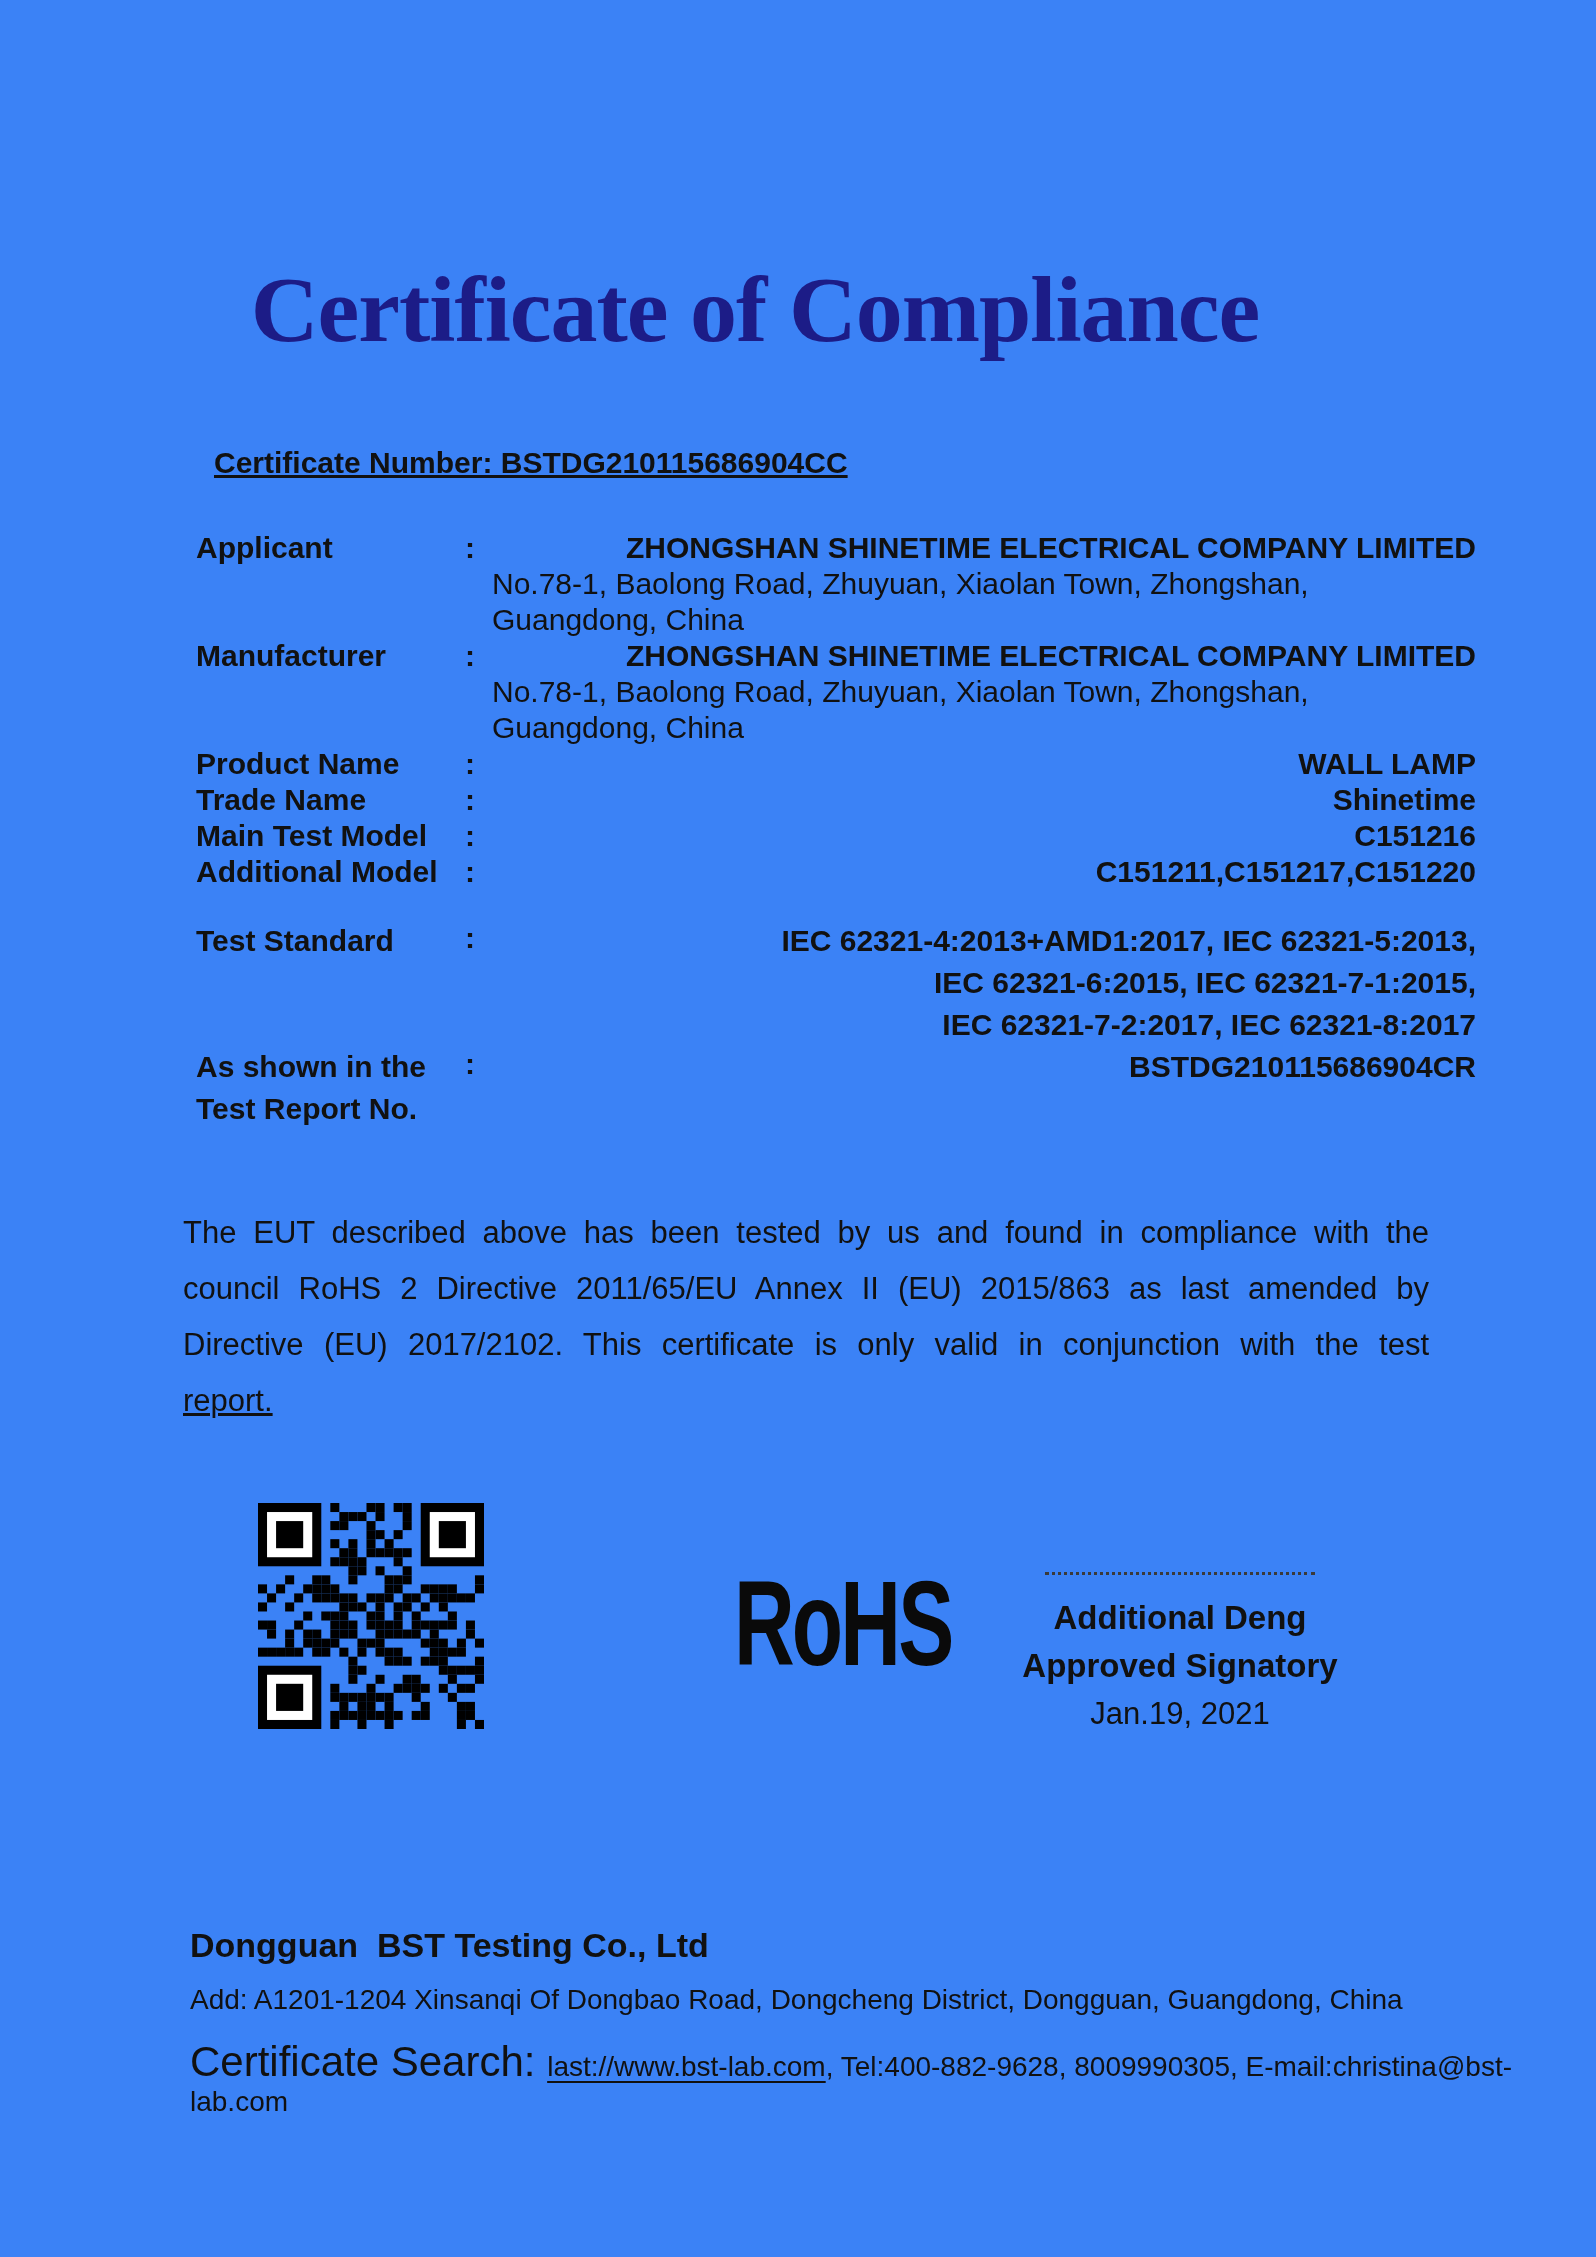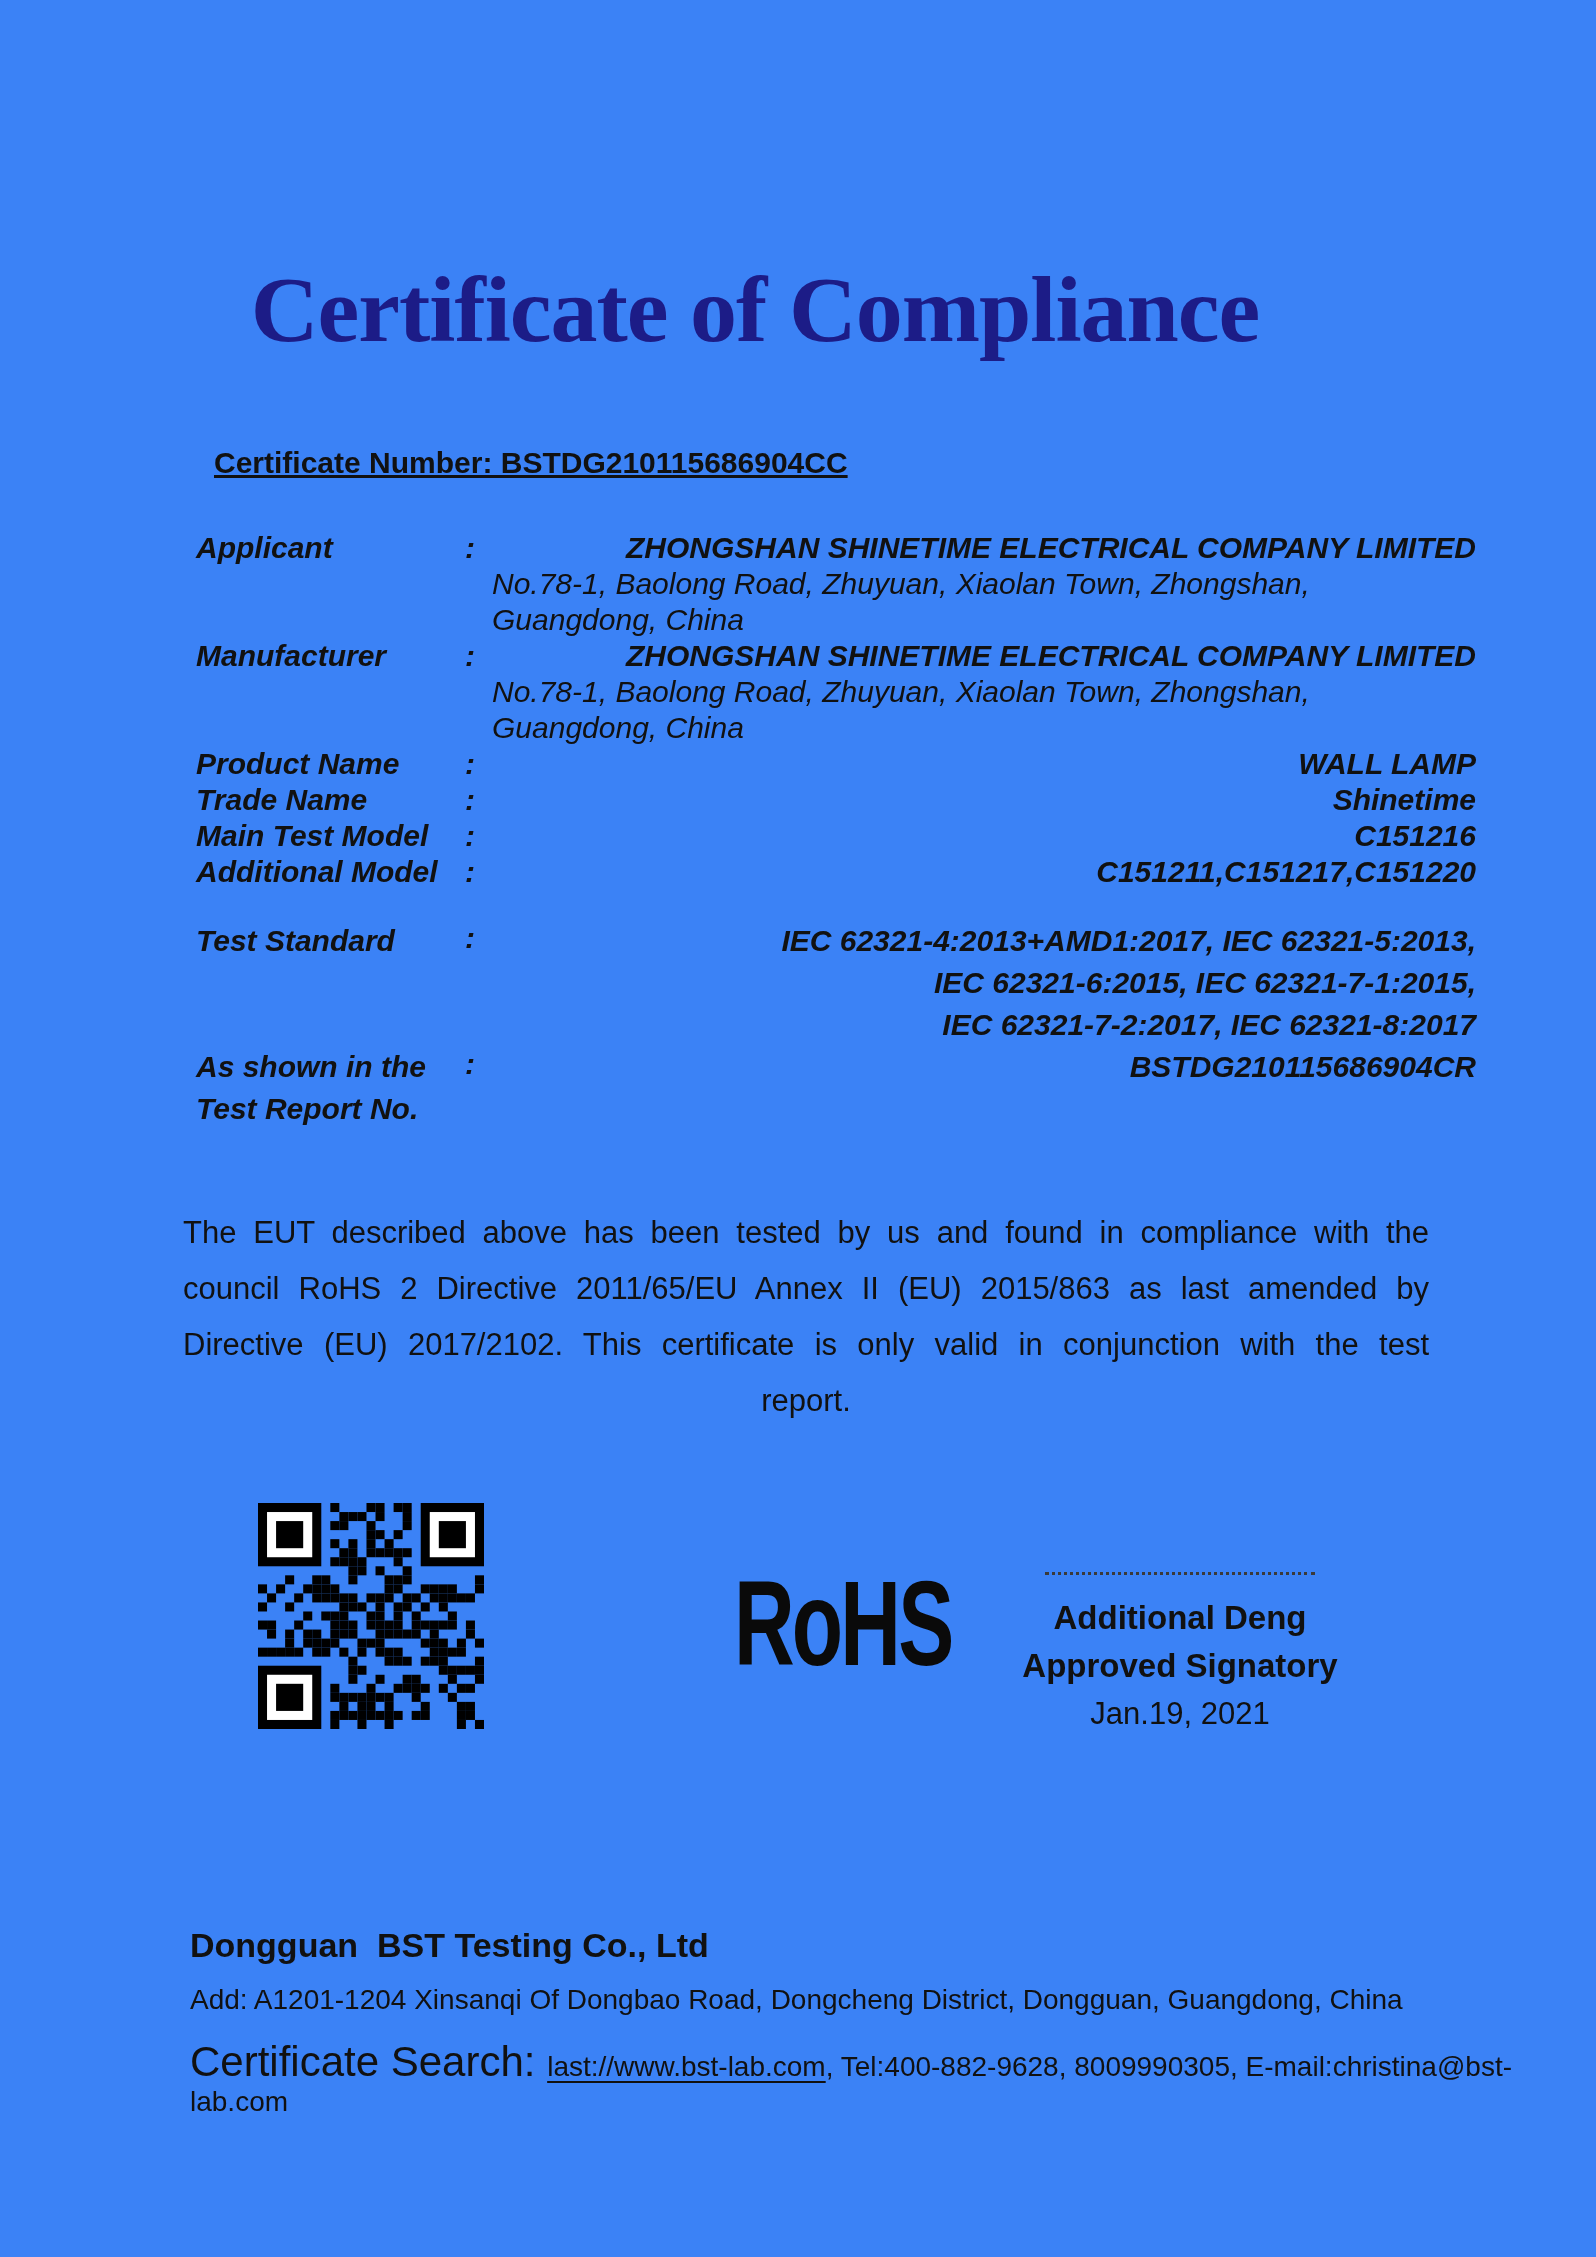--- a/index.html
+++ b/index.html
@@ -44,21 +44,20 @@
   }
 
   
   .info {
     position: absolute;
     left: 196px;
     top: 530px;
     width: 1280px;
     font-size: 30px;
     line-height: 36px;
-    font-style: italic;
   }
   .irow { display: flex; align-items: flex-start; }
   .ilabel { width: 269px; font-weight: bold; flex-shrink: 0; }
   .icolon { width: 27px; font-weight: bold; flex-shrink: 0; }
   .ivalue { flex: 1; }
   .bold { font-weight: bold; text-align: right; }
   .row-standard { margin-top: 30px; }
   .row-standard .ivalue div, .row-standard .ilabel { line-height: 42px; }
   .row-report .ilabel div, .row-report .ivalue { line-height: 42px; }
 
@@ -66,21 +65,21 @@
   .statement {
     position: absolute;
     left: 183px;
     top: 1205px;
     width: 1246px;
     font-size: 31px;
     line-height: 56px;
     color: #111111;
   }
   .statement .jline { text-align: justify; text-align-last: justify; }
-  .statement .lastline { text-align: center; }
+  .statement .lastline { text-align: left; text-decoration: underline; }
 
   
   .qr {
     position: absolute;
     left: 258px;
     top: 1503px;
     width: 226px;
     height: 226px;
   }
   .qr svg { display: block; }

